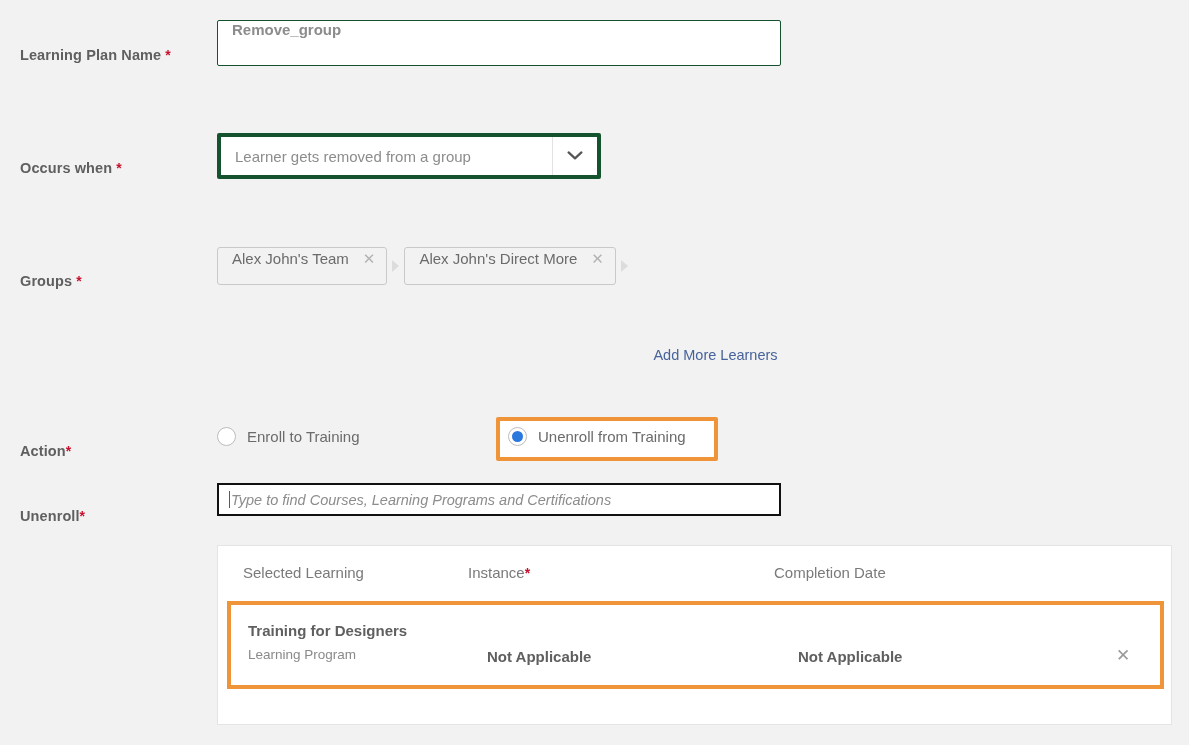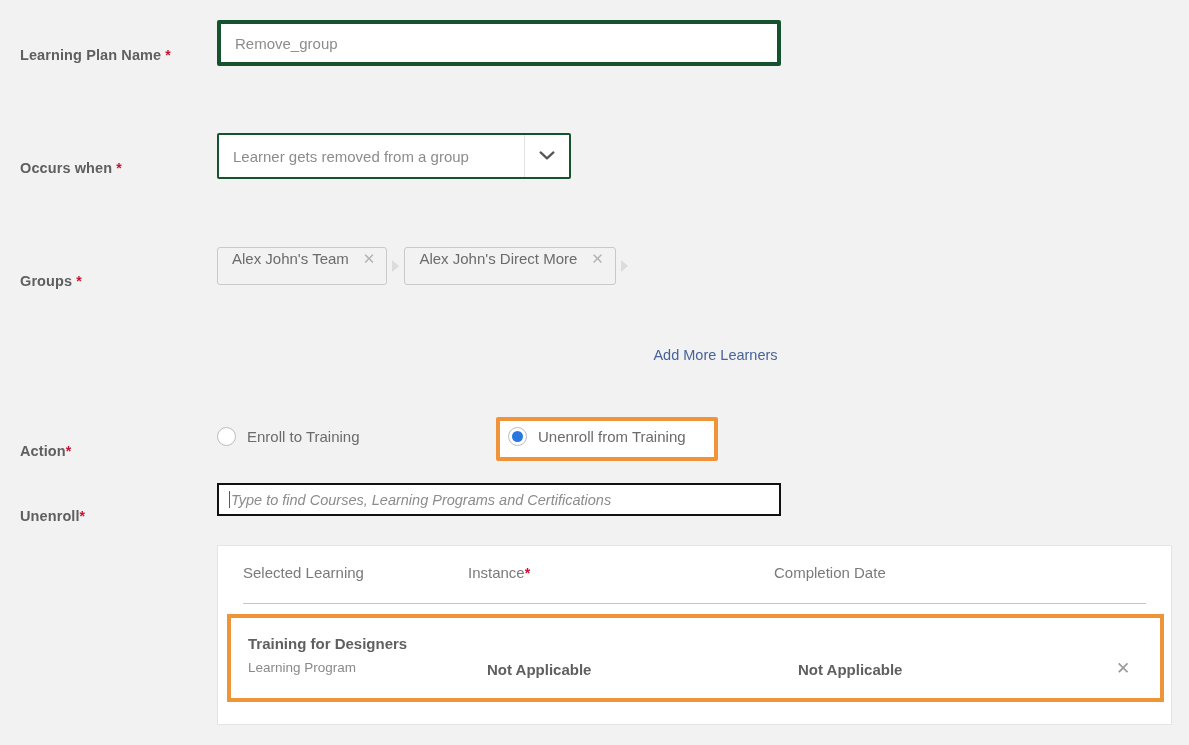--- a/index.html
+++ b/index.html
@@ -38,47 +38,48 @@
     font-weight: bold;
     vertical-align: baseline;
   }
   .req.spaced { margin-left: 4px; }
 
   
   .text-input {
     position: absolute;
     box-sizing: border-box;
     background: #ffffff;
-    border: 4px solid #14532d;
+    border: 1px solid #14532d;
     border-radius: 2px;
     font-size: 15px;
     color: #8c8c8c;
     display: flex;
-    align-items: center;
+    align-items: flex-start;
     padding: 0 14px;
     font-family: "Liberation Sans", sans-serif;
+    font-weight: bold;
   }
 
   #learning-plan-name {
     left: 217px;
     top: 20px;
     width: 564px;
     height: 46px;
   }
 
   
   .select-wrap {
     position: absolute;
     left: 217px;
     top: 133px;
-    width: 354px;
+    width: 384px;
     height: 46px;
     box-sizing: border-box;
     background: #ffffff;
-    border: 2px solid #14532d;
+    border: 4px solid #14532d;
     border-radius: 2px;
     display: flex;
     align-items: stretch;
   }
   .select-value {
     flex: 1;
     display: flex;
     align-items: center;
     padding: 0 14px;
     font-size: 15px;
@@ -252,21 +253,21 @@
     white-space: nowrap;
   }
   .th.c0 { left: 0px; }
   .th.c1 { left: 225px; }
   .th.c2 { left: 531px; }
 
   .row-highlight {
     position: absolute;
     box-sizing: border-box;
     left: 9px;
-    top: 68px;
+    top: 55px;
     width: 937px;
     height: 88px;
     border: 4px solid #ef9438;
     background: #ffffff;
   }
   .row-inner {
     position: relative;
     width: 100%;
     height: 100%;
   }

